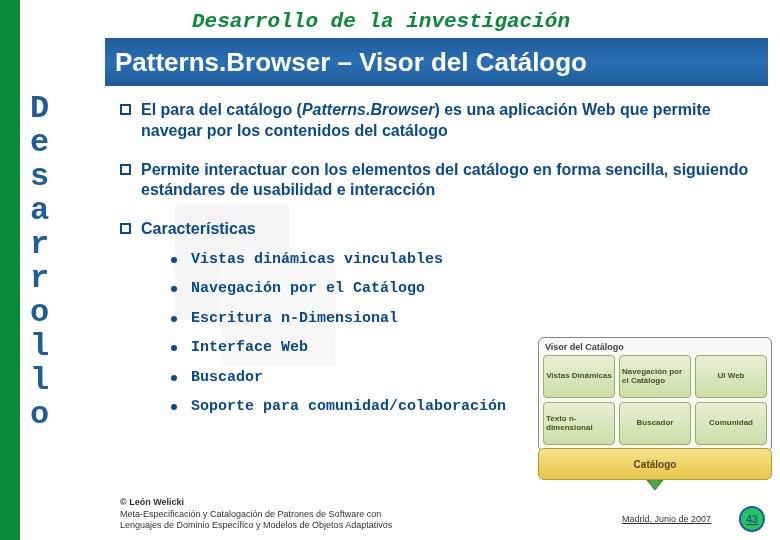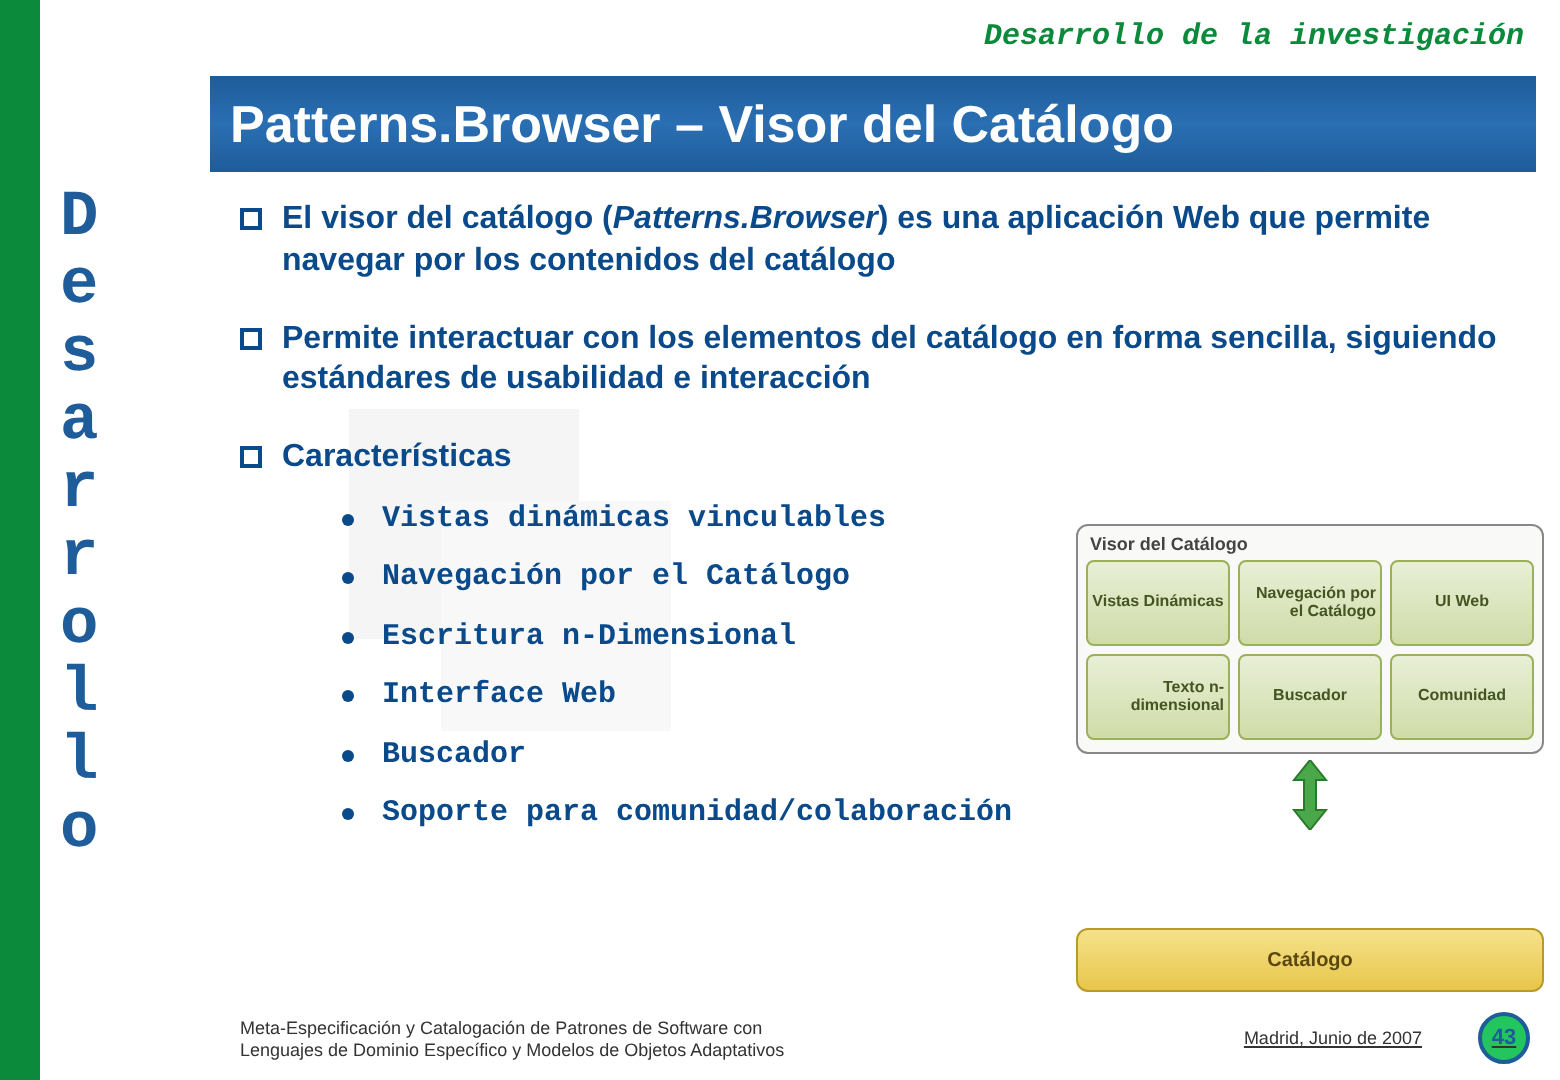--- a/index.html
+++ b/index.html
@@ -9,26 +9,26 @@
     font-family: Verdana, Arial, sans-serif;
     background: #fff;
     position: relative;
     overflow: hidden;
   }
   .header-breadcrumb {
     position: absolute;
     top: 10px;
     left: 0;
     right: 10px;
-    text-align: right;
+    text-align: center;
     color: #0a8a3a;
     font-family: "Courier New", monospace;
     font-style: italic;
     font-weight: bold;
-    font-size: 15px;
+    font-size: 21px;
     padding-right: 8px;
   }
   .title-bar {
     position: absolute;
     top: 38px;
     left: 105px;
     right: 12px;
     height: 48px;
     background: linear-gradient(to bottom, #1e5c9a 0%, #2a6fb3 50%, #1e5c9a 100%);
     display: flex;
@@ -112,23 +112,23 @@
     width: 6px;
     height: 6px;
     background: #0a4a8a;
     border-radius: 50%;
     margin-right: 14px;
     flex-shrink: 0;
   }
   .diagram {
     position: absolute;
     right: 8px;
-    bottom: 44px;
+    bottom: 60px;
     width: 234px;
-    height: 234px;
+    height: 143px;
   }
   .diagram-top {
     position: absolute;
     top: 0;
     left: 0;
     width: 234px;
     height: 115px;
     border: 1px solid #888;
     border-radius: 6px;
     background: #f9f9f7;
@@ -148,21 +148,21 @@
     gap: 4px;
     height: 90px;
   }
   .diagram-cell {
     background: linear-gradient(to bottom, #e8efd6 0%, #cfdca8 100%);
     border: 1px solid #9ab05a;
     border-radius: 4px;
     display: flex;
     align-items: center;
     justify-content: center;
-    text-align: right;
+    text-align: left;
     font-size: 8px;
     color: #445522;
     font-weight: bold;
     padding: 2px;
     line-height: 1.1;
   }
   .diagram-arrow {
     position: absolute;
     top: 118px;
     left: 107px;
@@ -259,21 +259,21 @@
     <span>l</span>
     <span>o</span>
   </div>
 </div>
 
 <div class="content">
 
   <div class="bullet-item">
     <div class="bullet-square"></div>
     <div class="bullet-text">
-      <span>El visor del catálogo (</span><span class="italic-term">Patterns.Browser</span><span>) es una aplicación Web que permite navegar por los contenidos del catálogo</span>
+      <span>El para del catálogo (</span><span class="italic-term">Patterns.Browser</span><span>) es una aplicación Web que permite navegar por los contenidos del catálogo</span>
     </div>
   </div>
 
   <div class="bullet-item">
     <div class="bullet-square"></div>
     <div class="bullet-text">Permite interactuar con los elementos del catálogo en forma sencilla, siguiendo estándares de usabilidad e interacción</div>
   </div>
 
   <div class="bullet-item" style="margin-bottom:6px;">
     <div class="bullet-square"></div>
@@ -325,20 +325,21 @@
   <div class="diagram-arrow">
     <svg viewBox="0 0 20 35">
       <polygon points="10,0 18,10 13,10 13,25 18,25 10,35 2,25 7,25 7,10 2,10" fill="#4aa84a" stroke="#2a7a2a" stroke-width="1"></polygon>
     </svg>
   </div>
   <div class="diagram-bottom">Catálogo</div>
 </div>
 
 <div class="footer">
   <div class="footer-left">
+    <div class="copyright">© León Welicki</div>
     <div>Meta-Especificación y Catalogación de Patrones de Software con</div>
     <div>Lenguajes de Dominio Específico y Modelos de Objetos Adaptativos</div>
   </div>
   <div class="footer-right">
     <span>Madrid, Junio de 2007</span>
     <div class="page-badge">43</div>
   </div>
 </div>
 
 </body></html>

